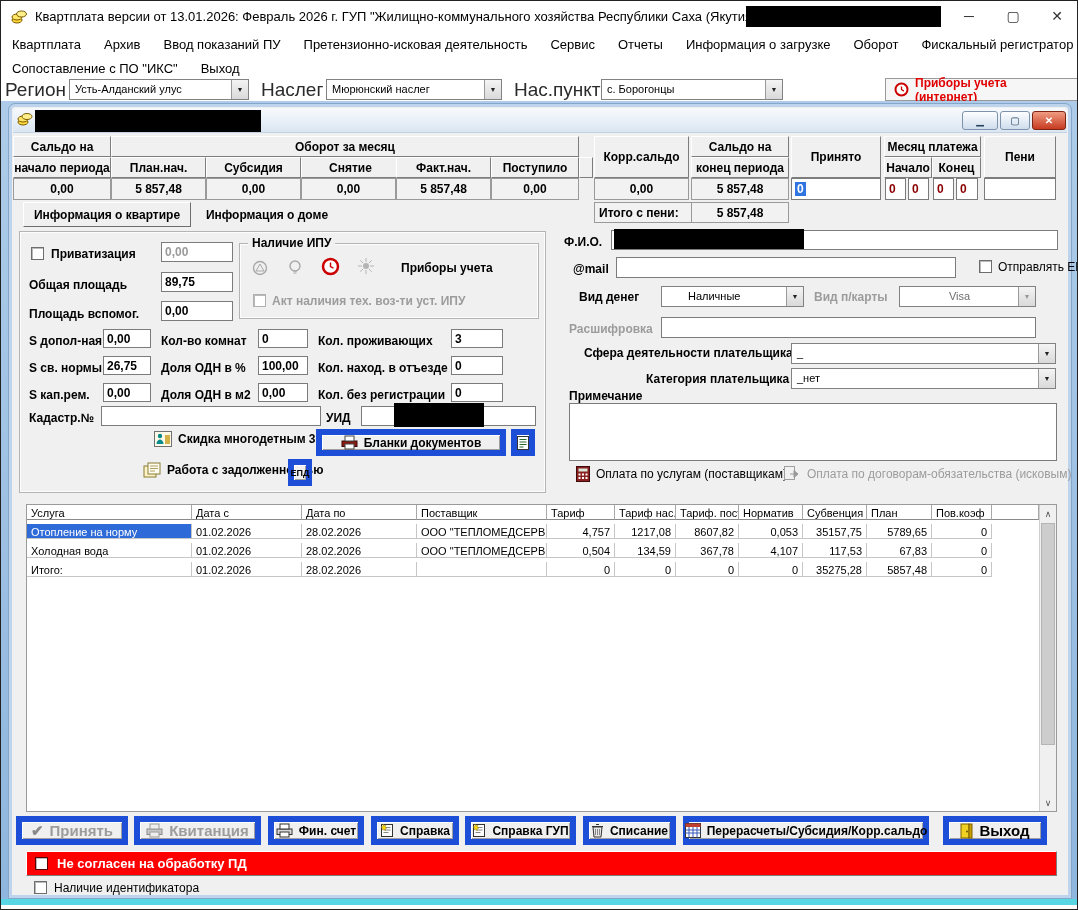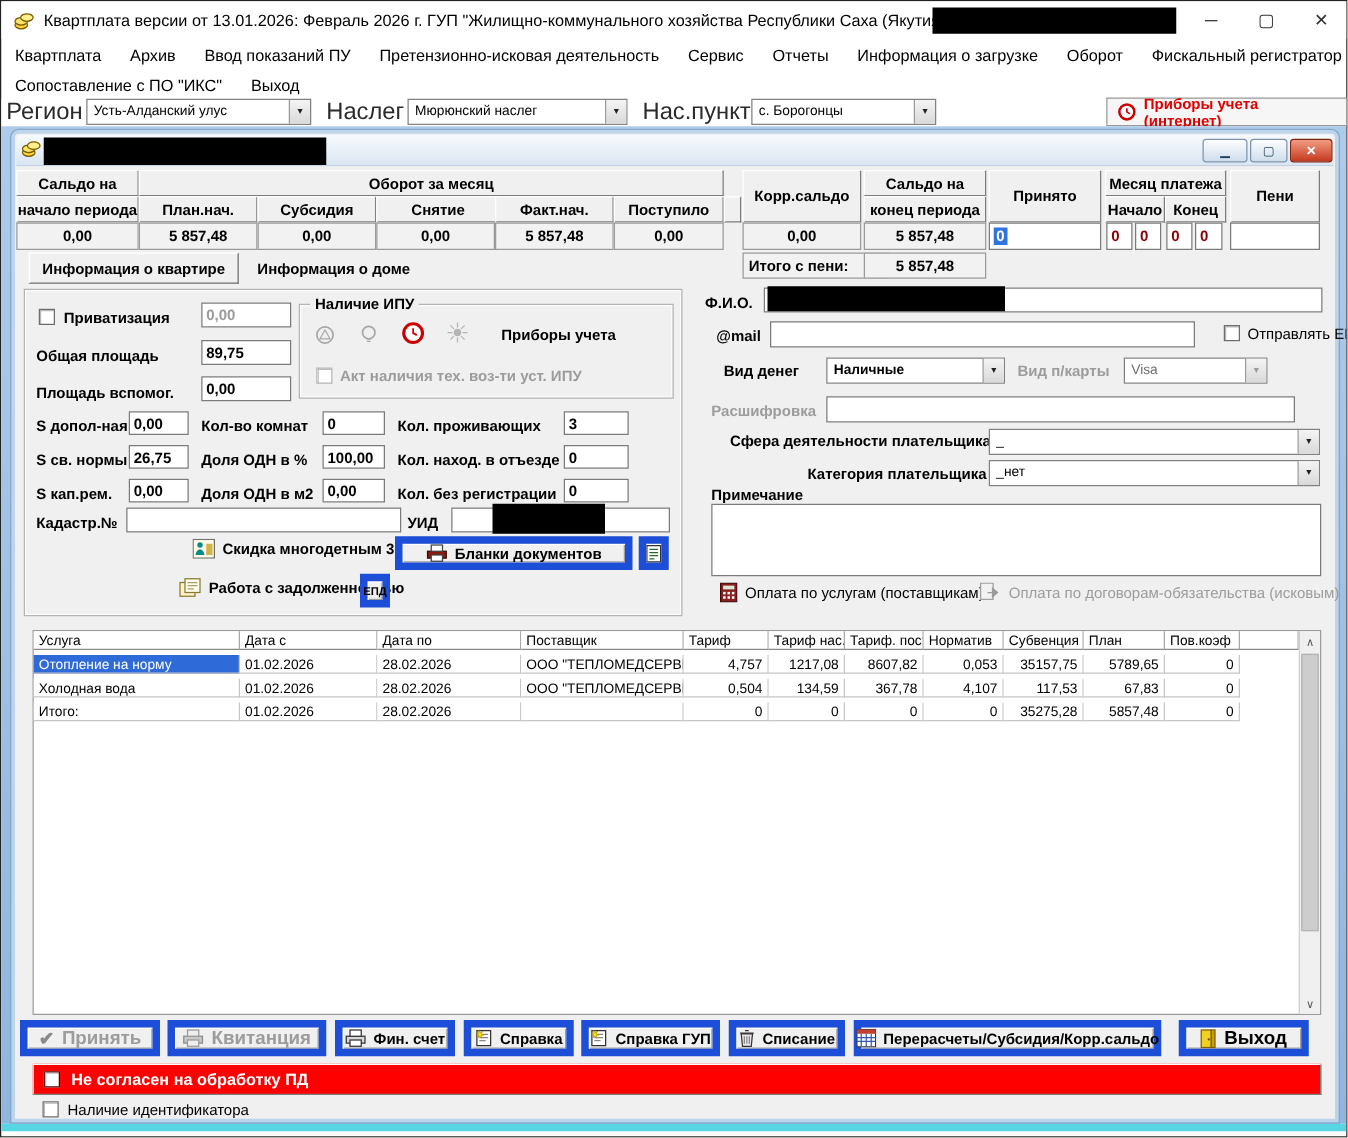--- a/index.html
+++ b/index.html
@@ -119,21 +119,21 @@
     <div class="abs combo" style="left:68px;top:0;width:180px;">
       <span class="val">Усть-Алданский улус</span>
       <span class="dd">▼</span>
     </div>
     <span class="abs big-label" style="left:260px;top:0;">Наслег</span>
     <div class="abs combo" style="left:325px;top:0;width:176px;">
       <span class="val">Мюрюнский наслег</span>
       <span class="dd">▼</span>
     </div>
     <span class="abs big-label" style="left:513px;top:0;">Нас.пункт</span>
-    <div class="abs combo" style="left:600px;top:0;width:148px;justify-content:center;">
+    <div class="abs combo" style="left:600px;top:0;width:182px;justify-content:center;">
       <span class="val">с. Борогонцы</span>
       <span class="dd">▼</span>
     </div>
     <div class="abs meters-btn" style="left:884px;top:-1px;">
       <span>
           <svg width="15" height="15">
             <circle cx="7.5" cy="7.5" r="6" fill="#fff" stroke="#cc0000" stroke-width="2"></circle>
             <path d="M7.5 4.5v3l2.3 1.6" stroke="#cc0000" stroke-width="1.3" fill="none"></path>
           </svg>
         </span>
@@ -323,25 +323,25 @@
   <div class="abs field" style="left:610px;top:229px;width:447px;height:20px;"></div>
   <span class="abs redact" style="left:613px;top:228px;width:190px;height:20px;"></span>
 
   <span class="abs lbl" style="left:572px;top:261px;">@mail</span>
   <div class="abs field" style="left:615px;top:256px;width:340px;height:21px;"></div>
   <span class="abs cb" style="left:978px;top:259px;"></span>
   <span class="abs lbl" style="left:997px;top:259px;font-weight:normal;">Отправлять ЕПД</span>
 
   <span class="abs lbl" style="left:578px;top:289px;">Вид денег</span>
   <div class="abs combo" style="left:660px;top:285px;width:143px;">
-    <span class="val" style="font-weight:bold;">Наличные</span>
+    <span class="val" style="font-weight:normal;margin-left:21px;">Наличные</span>
     <span class="dd">▼</span>
   </div>
   <span class="abs lbl gray" style="left:813px;top:289px;">Вид п/карты</span>
-  <div class="abs combo disabled" style="left:898px;top:285px;width:115px;">
+  <div class="abs combo disabled" style="left:898px;top:285px;width:137px;text-align:center;">
     <span class="val">Visa</span>
     <span class="dd">▼</span>
   </div>
 
   <span class="abs lbl gray" style="left:568px;top:321px;">Расшифровка</span>
   <div class="abs field" style="left:660px;top:316px;width:375px;height:21px;"></div>
 
   <span class="abs lbl" style="left:583px;top:345px;">Сфера деятельности плательщика</span>
   <div class="abs combo" style="left:790px;top:342px;width:265px;">
     <span class="val">_</span>

